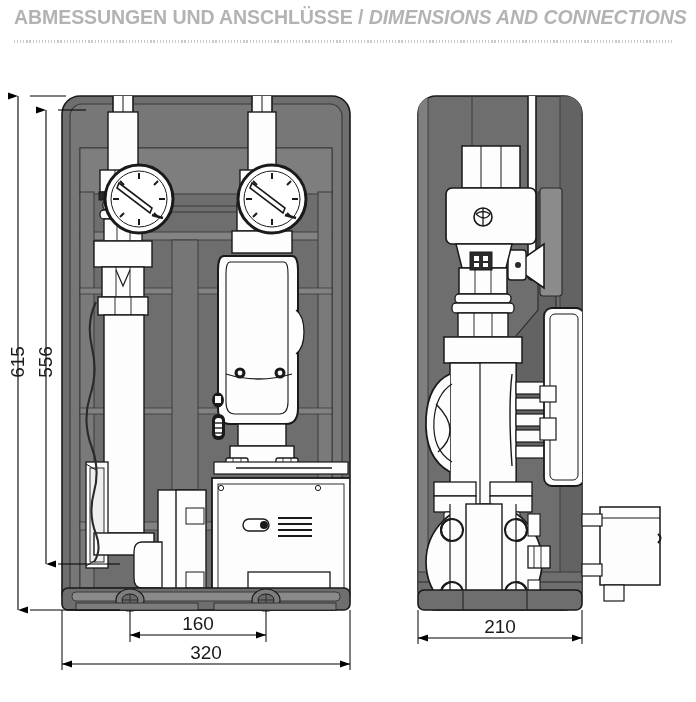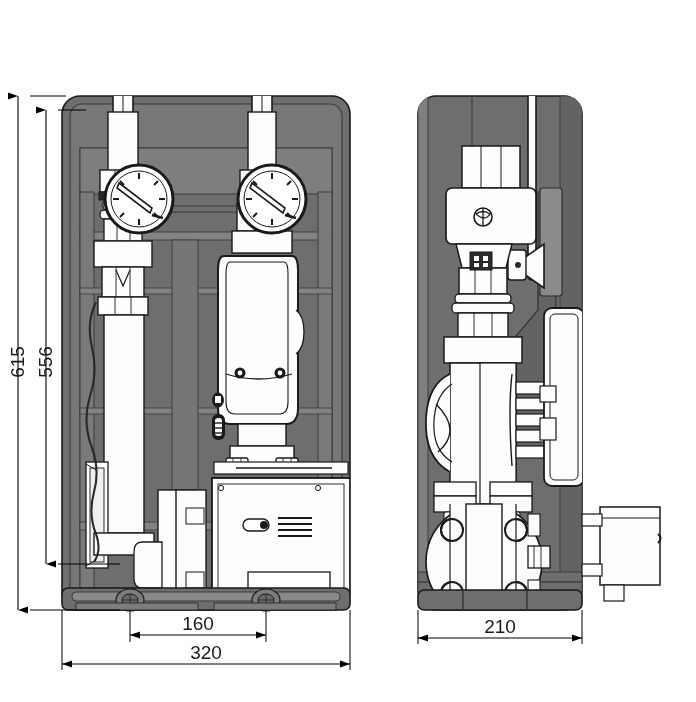--- a/index.html
+++ b/index.html
@@ -32,20 +32,24 @@
   svg{display:block;}
   text{font-family:"Liberation Sans", sans-serif;fill:#1a1a1a;}
   .dim-txt{font-size:19px;}
   .dim-txt-v{font-size:19px;}
 </style>
 </head>
 <body>
 
 <div id="root">
 
+  <div class="header">
+    <div class="title"><span>ABMESSUNGEN UND ANSCHLÜSSE</span><span> / </span><span class="en">DIMENSIONS AND CONNECTIONS</span></div>
+    <div class="rule"></div>
+  </div>
 
   <div class="canvas">
   <svg width="696" height="650" viewBox="0 0 696 650" xmlns="http://www.w3.org/2000/svg">
     <defs>
       <marker id="arrR" markerWidth="11" markerHeight="8" refX="10" refY="4" orient="auto" markerUnits="userSpaceOnUse">
         <path d="M0,0.6 L10,4 L0,7.4 z" fill="#000"></path>
       </marker>
       <marker id="arrL" markerWidth="11" markerHeight="8" refX="1" refY="4" orient="auto" markerUnits="userSpaceOnUse">
         <path d="M11,0.6 L1,4 L11,7.4 z" fill="#000"></path>
       </marker>

